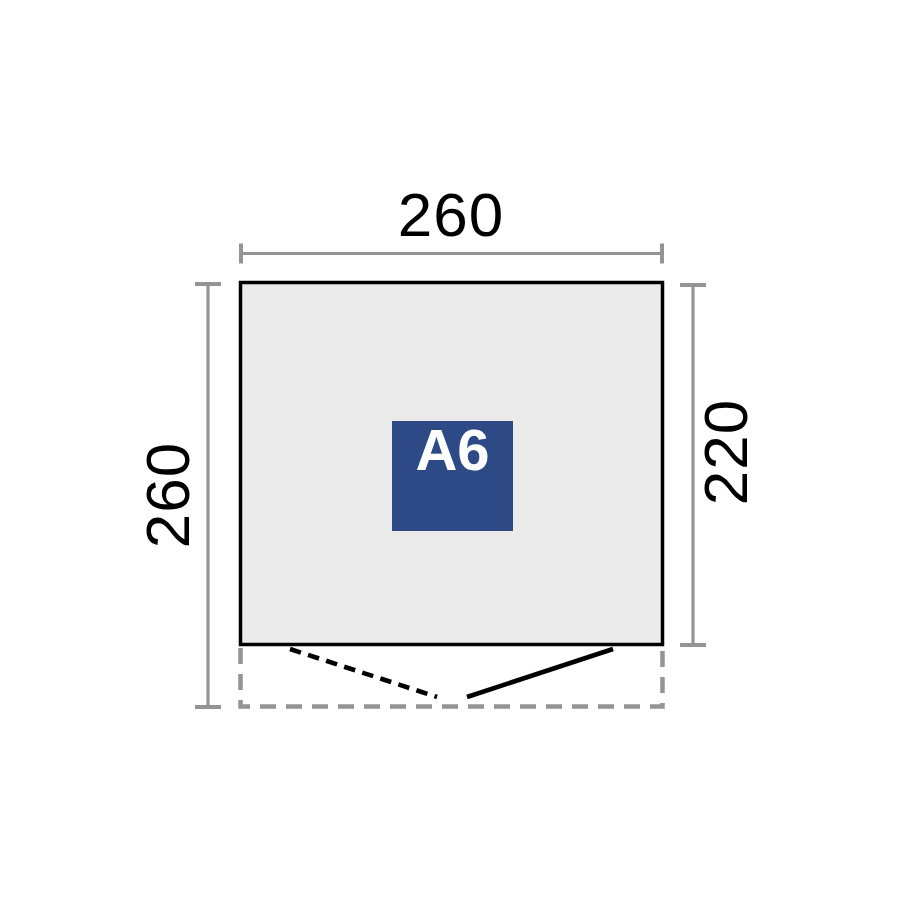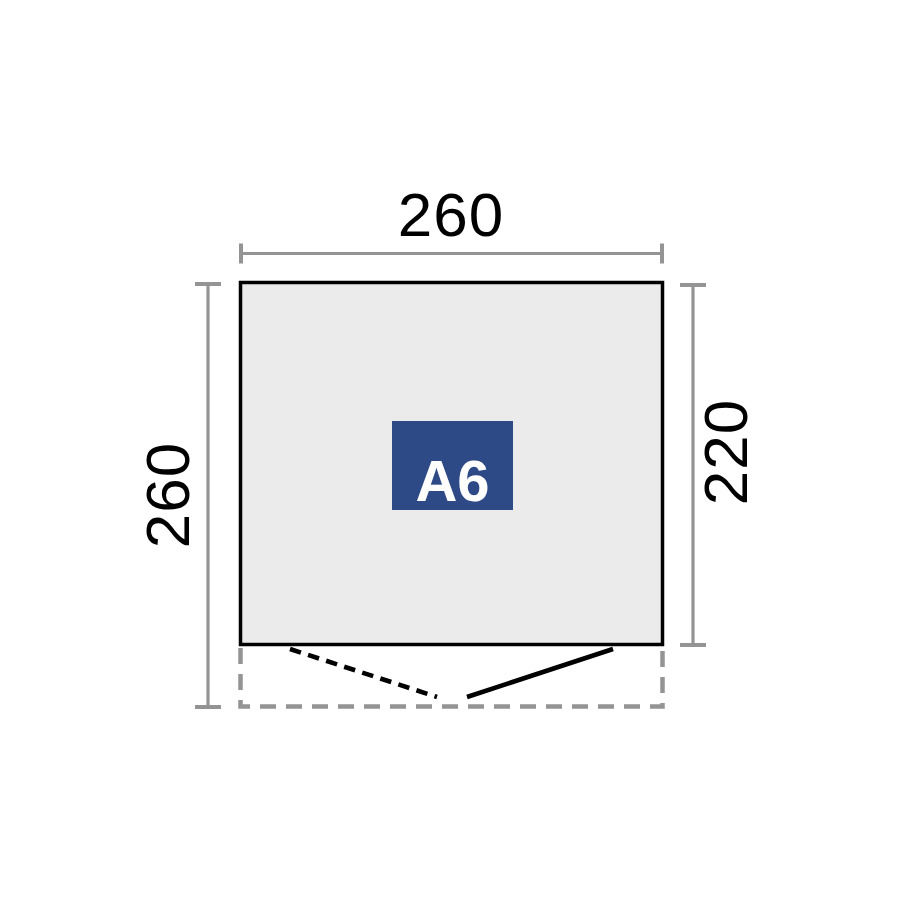--- a/index.html
+++ b/index.html
@@ -46,23 +46,23 @@
   .dim-label.vertical-right {
     left: 726px;
     top: 452px;
     transform: translate(-50%, -50%) rotate(-90deg);
   }
   .model-badge {
     position: absolute;
     left: 392px;
     top: 421px;
     width: 121px;
-    height: 89px;
+    height: 110px;
     display: flex;
-    align-items: flex-end;
+    align-items: flex-start;
     justify-content: center;
   }
   .model-badge .model-text {
     color: #ffffff;
     font-size: 58px;
     font-weight: bold;
     line-height: 1;
     user-select: none;
   }
 </style>

